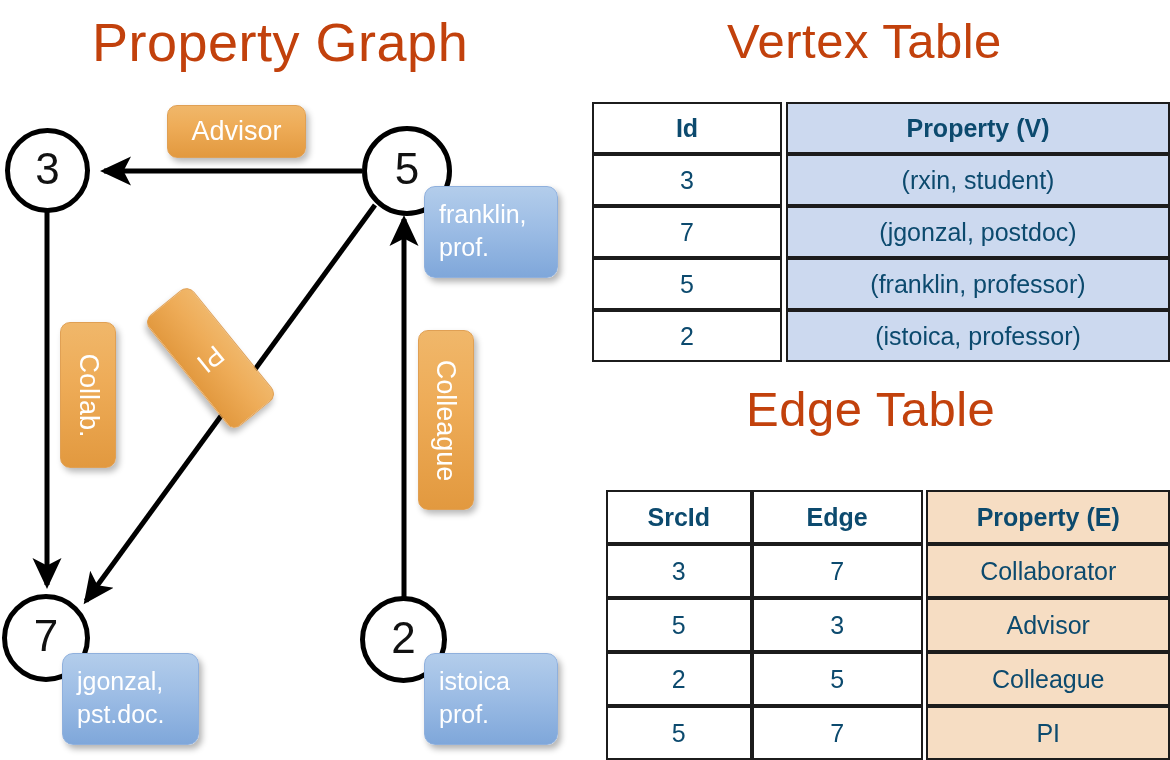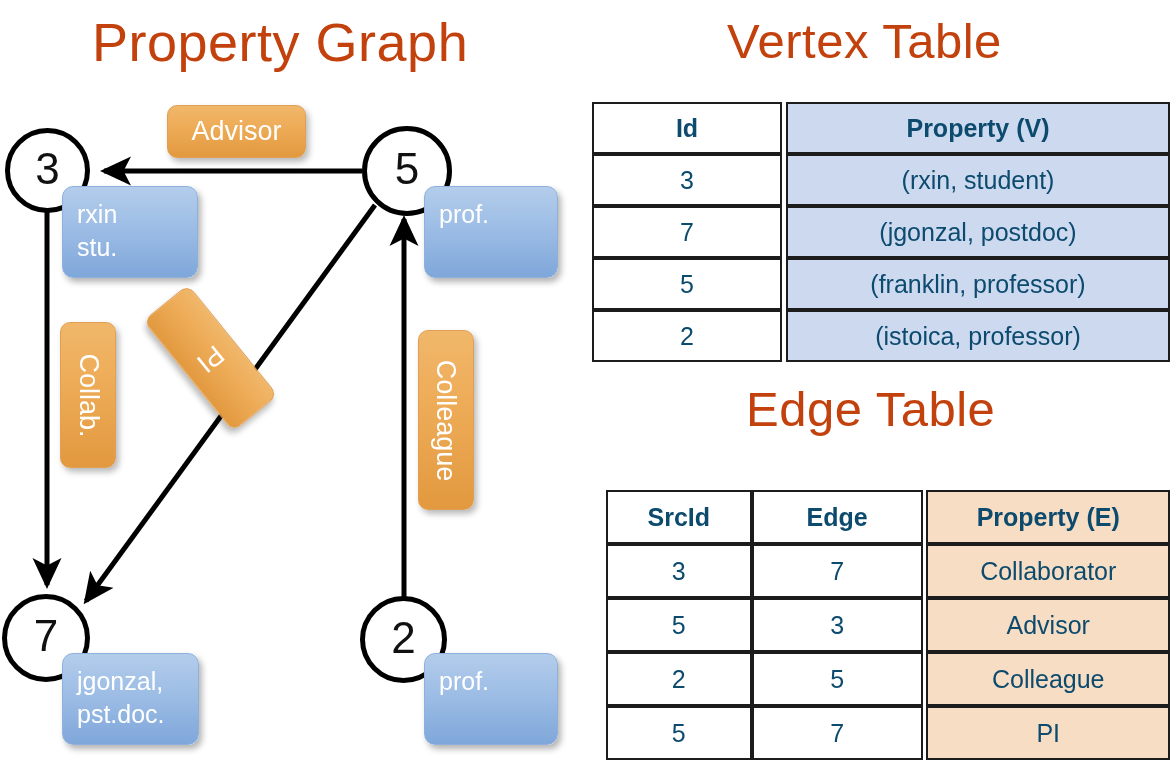--- a/index.html
+++ b/index.html
@@ -212,35 +212,33 @@
   <div class="vertex-circle" style="left:362px; top:126px; width:90px;  height:90px;">
     <span>5</span>
   </div>
   <div class="vertex-circle" style="left:2px;   top:594px; width:88px;  height:88px;">
     <span>7</span>
   </div>
   <div class="vertex-circle" style="left:360px; top:596px; width:87px;  height:87px;">
     <span>2</span>
   </div>
 
-  <div class="prop-box" style="left:62px;  top:186px; width:136px; height:92px;">
-    <div>rxin</div>
-    <div>stu.</div>
-  </div>
 
   <div class="prop-box" style="left:424px; top:186px; width:134px; height:92px;">
+    <div>franklin,</div>
     <div>prof.</div>
   </div>
 
   <div class="prop-box" style="left:62px;  top:653px; width:137px; height:92px;">
     <div>jgonzal,</div>
     <div>pst.doc.</div>
   </div>
 
   <div class="prop-box" style="left:424px; top:653px; width:134px; height:92px;">
+    <div>istoica</div>
     <div>prof.</div>
   </div>
 
   <div class="edge-label" id="edge-label-advisor">
     <span>Advisor</span>
   </div>
 
   <div class="edge-label" id="edge-label-collab">
     <span>Collab.</span>
   </div>

